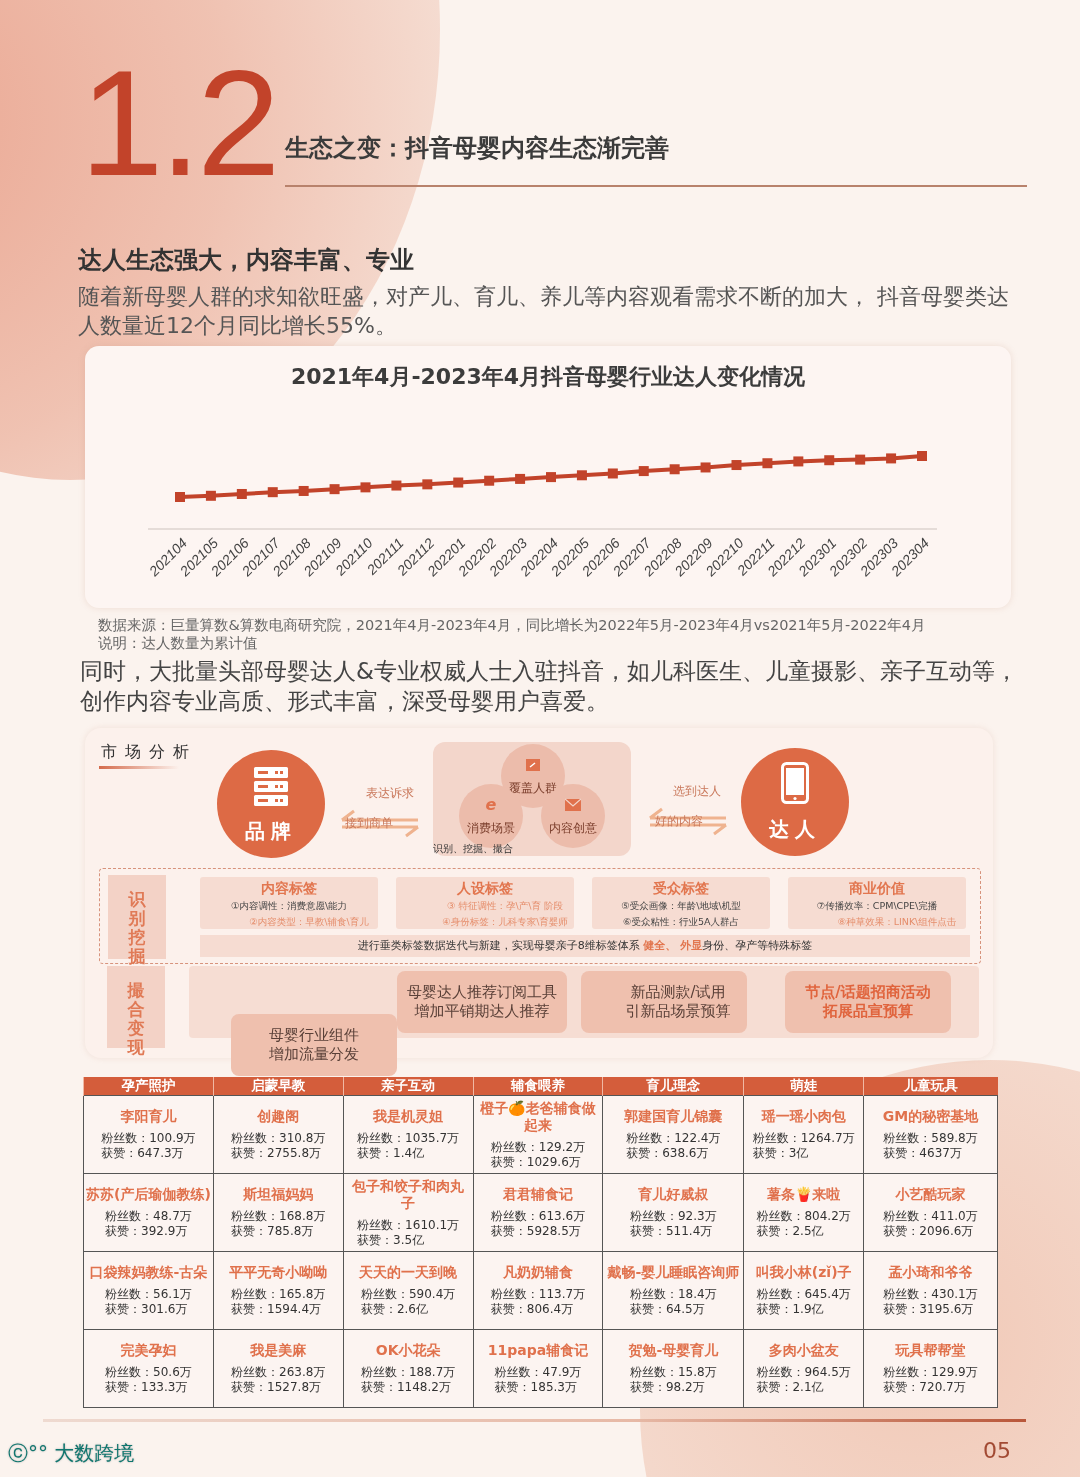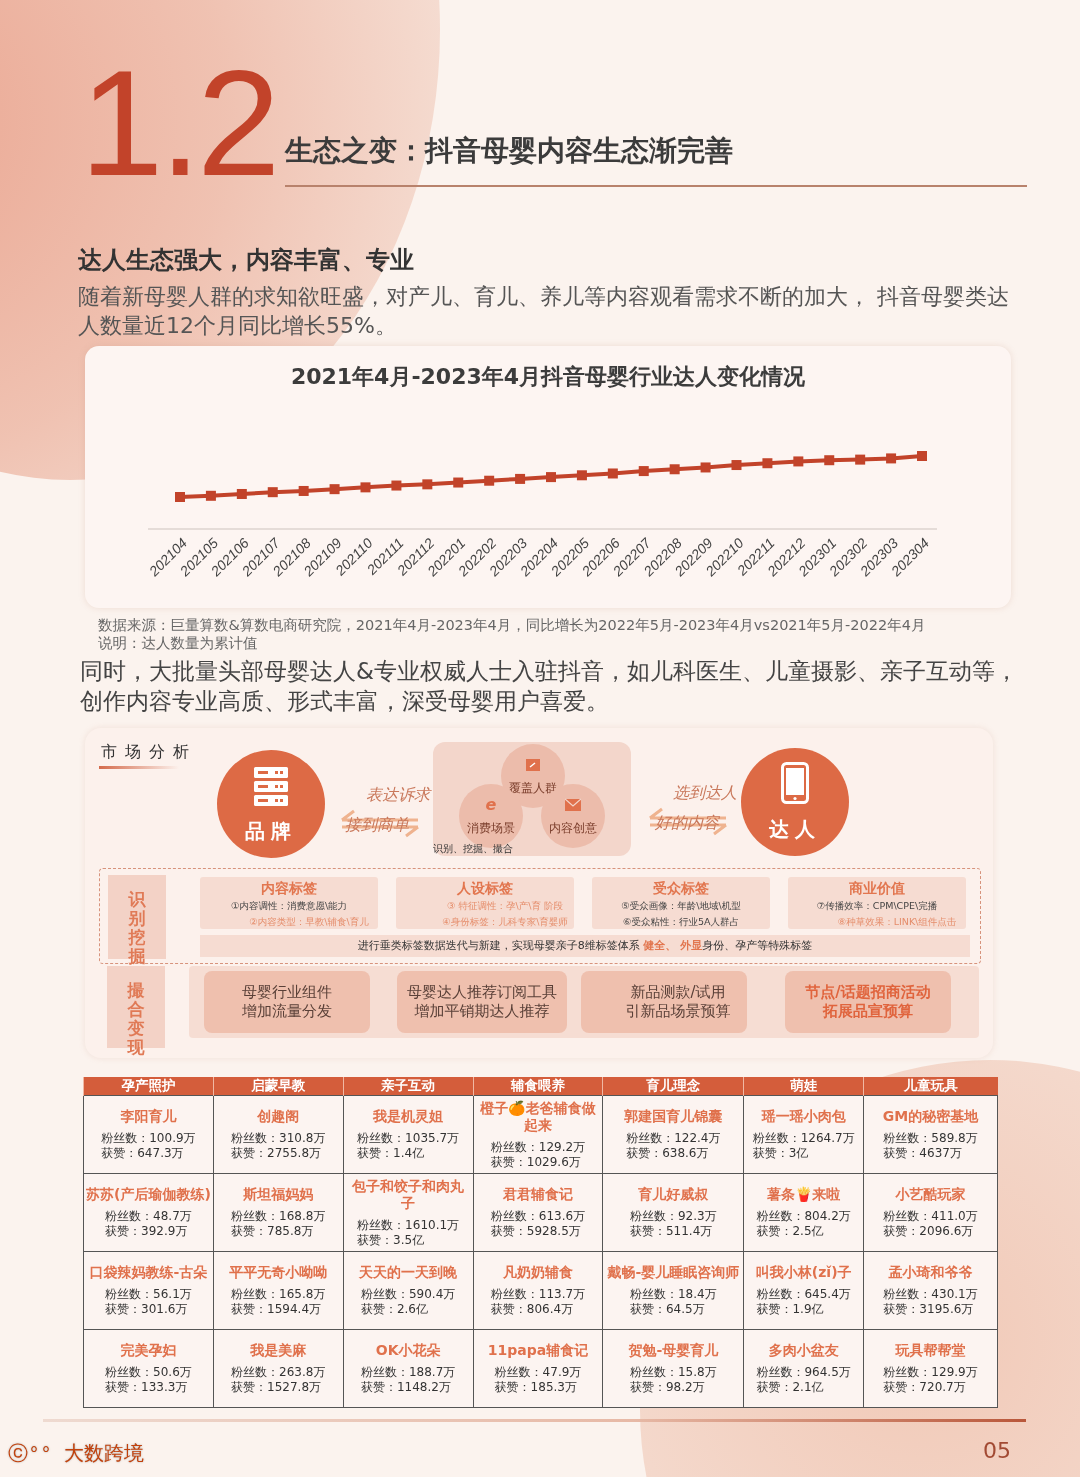--- a/index.html
+++ b/index.html
@@ -21,21 +21,21 @@
     border-radius: 50%;
     background: radial-gradient(circle at 40% 40%, #f1c9b7 0%, #f4d8cb 50%, #f8e6dd 100%);
   }
   .layer { position: absolute; }
 
   .big-number {
     left: 80px; top: 48px; font-size: 150px; line-height: 150px;
     color: #c2432a; font-family: "Liberation Sans", sans-serif; letter-spacing: -4px;
   }
   .page-title {
-    left: 285px; top: 132px; font-size: 28px; font-weight: bold; color: #3b3b3b;
+    left: 285px; top: 132px; font-size: 24px; font-weight: bold; color: #3b3b3b;
   }
   .title-rule {
     left: 285px; top: 185px; width: 742px; height: 2px; background: #b8826c;
   }
   .sub-heading { left: 78px; top: 244px; font-size: 24px; font-weight: bold; color: #333; }
   .intro-para { left: 78px; top: 282px; width: 950px; font-size: 22px; line-height: 29px; color: #555; }
 
   .chart-card {
     left: 85px; top: 346px; width: 926px; height: 262px;
     background: #fdf5f2; border-radius: 14px;
@@ -61,21 +61,21 @@
   .market-underline {
     position: absolute; left: 14px; top: 38px; width: 80px; height: 3px;
     background: linear-gradient(90deg, #d46b4c, rgba(212,107,76,0));
   }
   .big-circle {
     position: absolute; width: 108px; height: 108px; border-radius: 50%;
     background: #dd6a45; color: #fff; text-align: center;
   }
   .big-circle .lbl { position: absolute; left: 0; width: 100%; top: 68px; font-size: 20px; font-weight: bold; letter-spacing: 6px; }
   .arrows { position: absolute; width: 80px; height: 60px; }
-  .arrow-text { position: absolute; font-size: 16px; color: #c9785b; white-space: nowrap; font-style: italic; }
+  .arrow-text { position: absolute; font-size: 12px; color: #c9785b; white-space: nowrap; }
   .center-box {
     position: absolute; left: 348px; top: 14px; width: 198px; height: 114px;
     background: #f3d6cb; border-radius: 12px;
   }
   .small-circle {
     position: absolute; width: 64px; height: 64px; border-radius: 50%;
     background: #ecbcab; text-align: center; font-size: 12px; color: #7a3d2b;
   }
   .small-circle .sc-lbl { position: absolute; left: 0; width: 100%; top: 36px; }
   .small-circle .sc-icon { position: absolute; left: 24px; top: 14px; width: 16px; height: 14px; }
@@ -121,21 +121,21 @@
     border: 1px solid #555; text-align: center; vertical-align: middle; padding: 2px 2px;
     height: 78px;
   }
   .inf-name { font-size: 14px; font-weight: bold; color: #e0714c; line-height: 17px; margin-bottom: 6px; }
   .inf-stat { font-size: 12px; color: #333; line-height: 15px; text-align: left; display: inline-block; }
 
   .footer-rule {
     left: 43px; top: 1419px; width: 983px; height: 3px;
     background: linear-gradient(90deg, rgba(210,160,140,.3), #e7b9a6 60%, #b9573a);
   }
-  .footer-logo { left: 8px; top: 1440px; font-size: 20px; color: #c2410c; text-shadow: 0 0 2px #aaa; font-family: Liberation Mono, monospace; }
+  .footer-logo { left: 8px; top: 1440px; font-size: 20px; color: #0f766e; text-shadow: 0 0 2px #aaa; }
   .page-number { left: 983px; top: 1438px; font-size: 22px; color: #a24a33; }
 </style>
 </head>
 <body>
 
 <div class="bg-blob-top"></div>
 <div class="bg-blob-bottom"></div>
 
 <div class="layer big-number">1.2</div>
 <div class="layer page-title">生态之变：抖音母婴内容生态渐完善</div>
@@ -302,21 +302,21 @@
     </div>
     <div class="tag-band">
       <span>进行垂类标签数据迭代与新建，实现母婴亲子8维标签体系 </span><span class="hl">健全、</span><span class="hl"> 外显</span><span>身份、孕产等特殊标签</span>
     </div>
   </div>
 
   <div class="vert-label" style="left:22px; top:238px; height:82px;">
     <span style="display:block;width:19px;margin:0 auto;word-break:break-all;">撮合变现</span>
   </div>
   <div class="monetize-band">
-    <div class="mon-box" style="left:15px;">
+    <div class="mon-box" style="left:42px;margin-top:43px;">
       <div>母婴行业组件</div>
       <div>增加流量分发</div>
     </div>
     <div class="mon-box" style="left:208px; width:170px;">
       <div>母婴达人推荐订阅工具</div>
       <div>增加平销期达人推荐</div>
     </div>
     <div class="mon-box" style="left:392px;padding-left:28px;">
       <div>新品测款/试用</div>
       <div>引新品场景预算</div>

